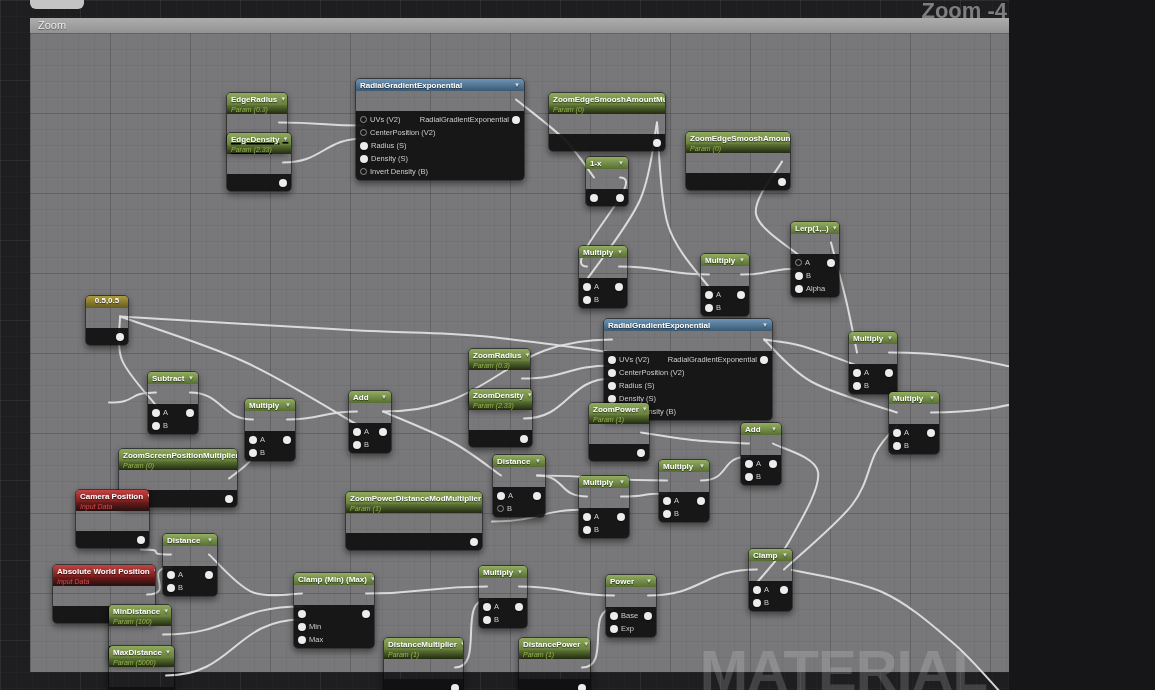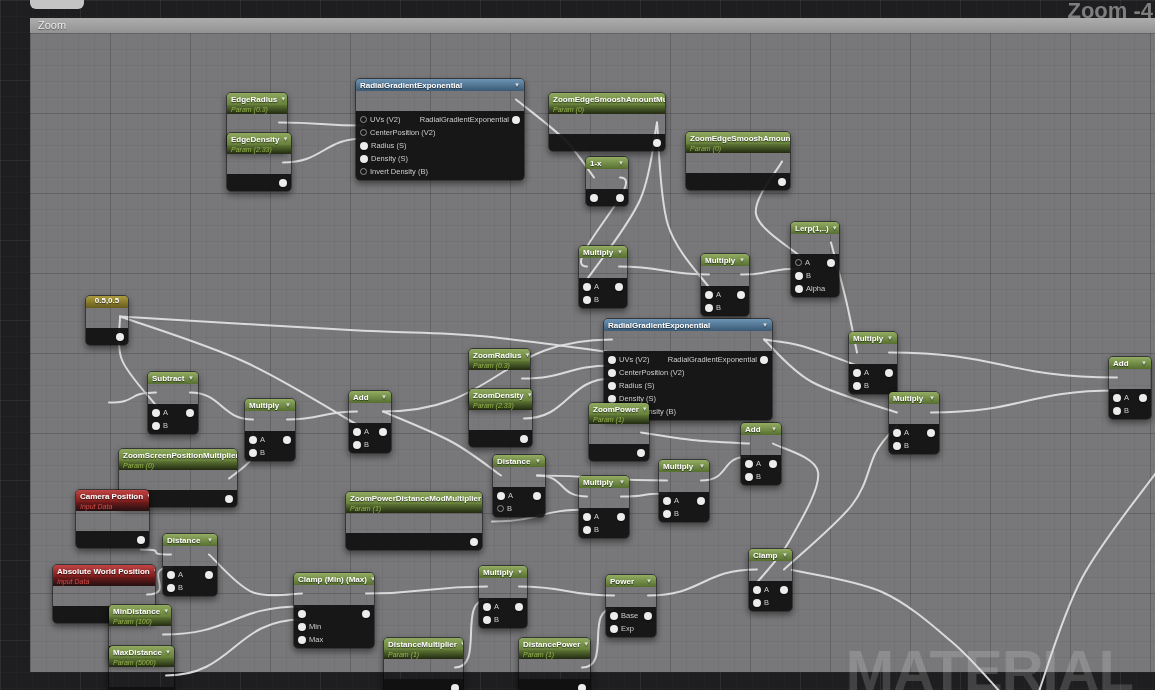--- a/index.html
+++ b/index.html
@@ -1,24 +1,24 @@
 <!DOCTYPE html>
 <html><head>
 <meta charset="utf-8">
 <style>
   html,body{margin:0;padding:0;background:#161618;}
-  #stage{position:relative;width:1155px;height:690px;overflow:hidden;
+  #stage{position:relative;width:961px;height:690px;overflow:hidden;
          font-family:"Liberation Sans",sans-serif;
          background-color:#1e1e20;
          background-image:
            linear-gradient(rgba(255,255,255,0.05) 1px, transparent 1px),
            linear-gradient(90deg, rgba(255,255,255,0.05) 1px, transparent 1px),
            linear-gradient(rgba(255,255,255,0.02) 1px, transparent 1px),
            linear-gradient(90deg, rgba(255,255,255,0.02) 1px, transparent 1px);
-         background-size:80px 80px,80px 80px,16px 16px,16px 16px;}
+         background-size:80px 80px,80px 80px,16px 16px,16px 16px;padding-left:48px;}
   .top-tab{position:absolute;left:30px;top:0;width:54px;height:9px;background:#c4c4c4;
            border-radius:0 0 6px 6px;z-index:1;}
   .zoom-indicator{position:absolute;top:-2px;right:2px;font-size:22px;font-weight:bold;
            color:#7e7e7e;z-index:5;letter-spacing:0;}
   .comment-box{position:absolute;left:30px;top:18px;width:1125px;height:654px;z-index:1;}
   .comment-header{position:absolute;left:0;top:0;width:100%;height:15px;
            background:linear-gradient(180deg,#adadad,#929292);
            color:#ececec;font-size:11px;font-weight:normal;line-height:15px;
            padding-left:8px;box-sizing:border-box;text-shadow:0 1px 1px rgba(0,0,0,0.45);}
   .comment-body{position:absolute;left:0;top:15px;width:100%;height:639px;
@@ -124,21 +124,21 @@
         </div>
         <div class="sub">Param (0.3)</div>
         <div class="body">
           <div class="row">
             <span class="rgt">
               <span class="pin"></span>
             </span>
           </div>
         </div>
       </div>
-      <div class="node kind-param" style="left: 226px; top: 132px; width: 66px;">
+      <div class="node kind-param" style="left: 226px; top: 132px; width: 66px; text-decoration: underline;">
         <div class="hdr">
           <span>EdgeDensity</span>
           <span class="arrow">▼</span>
         </div>
         <div class="sub">Param (2.33)</div>
         <div class="body">
           <div class="row">
             <span class="rgt">
               <span class="pin"></span>
             </span>

